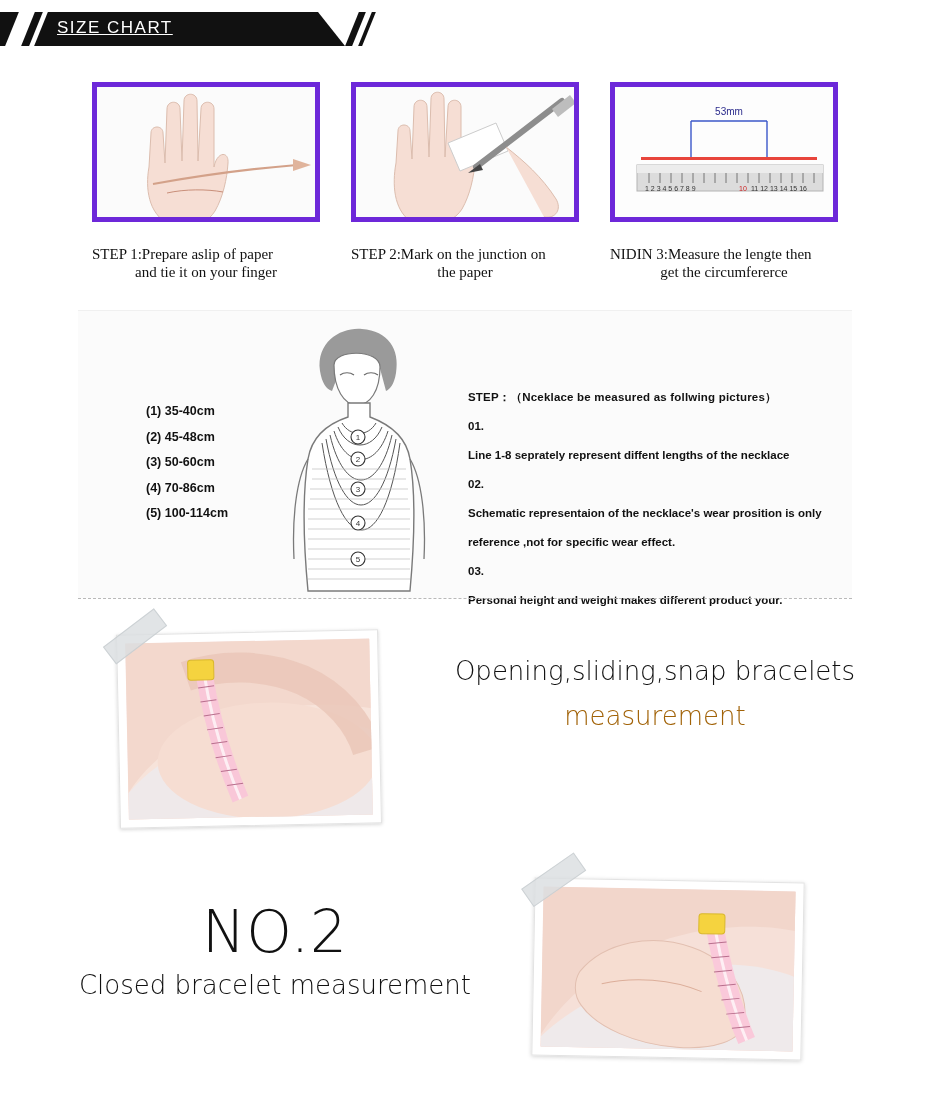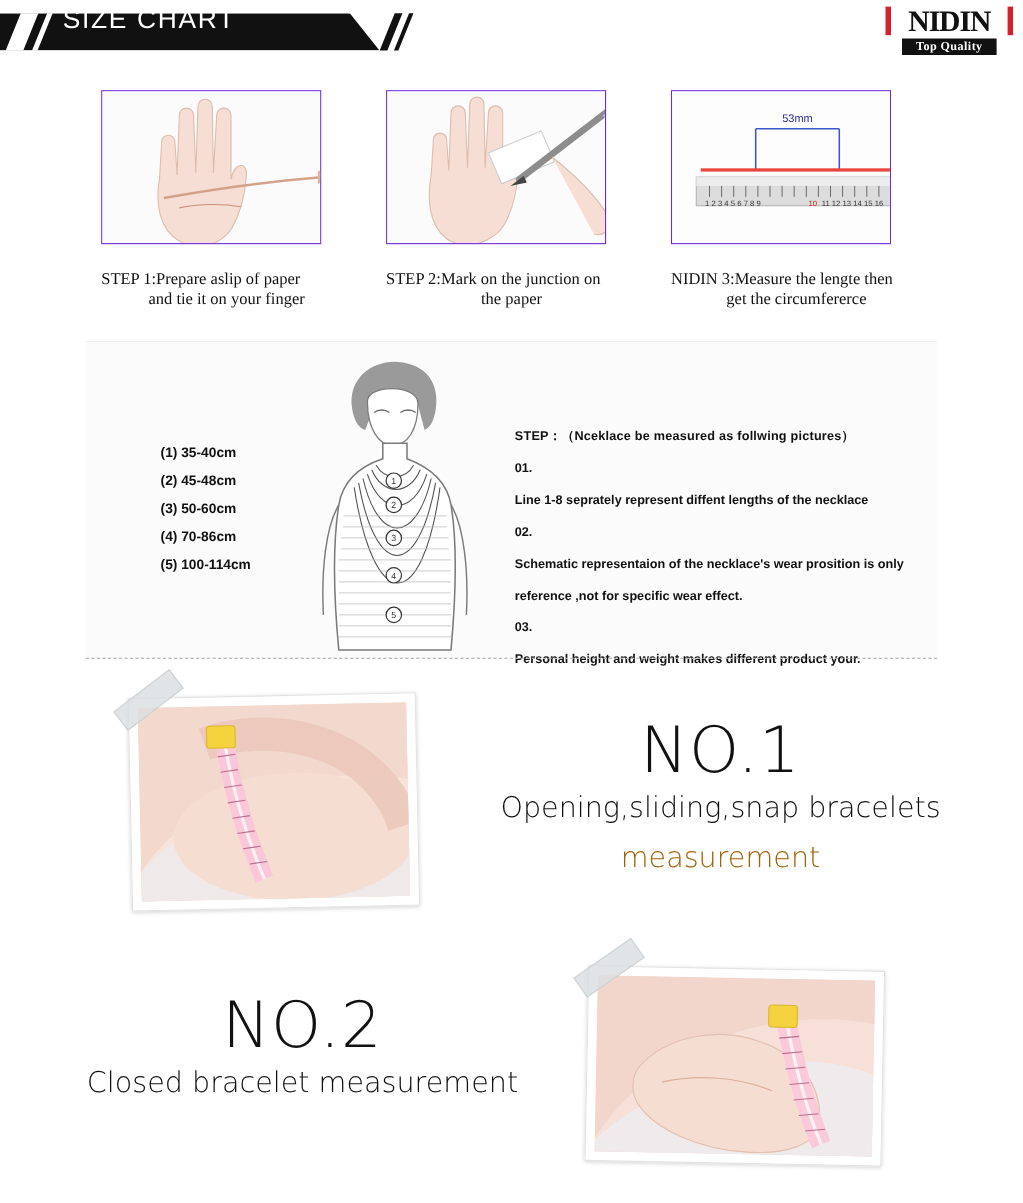--- a/index.html
+++ b/index.html
@@ -33,26 +33,27 @@
     width: 16px; height: 34px; background:#fff;
     transform: skewX(-22deg);
   }
   .header-slash-b {
     position:absolute; left: 36px; top: 12px;
     width: 5px; height: 34px; background:#fff;
     transform: skewX(-22deg);
   }
   .header-title {
     position: absolute;
-    left: 57px; top: 4px;
+    left: 57px; top: 18px;
     color: #fff;
-    font-size: 24px;
+    font-size: 17px;
     letter-spacing: 1.5px;
     font-family: "Liberation Sans", sans-serif;
     font-weight: 400;
+    text-decoration: underline;
   }
   .header-stripe {
     position: absolute;
     top: 12px; height: 34px;
     background: #111;
     transform: skewX(-22deg);
   }
   .hs1 { left: 352px; width: 7px; }
   .hs2 { left: 365px; width: 4px; }
 
@@ -100,22 +101,22 @@
     left: 0; top: 82px;
     width: 930px;
     display: flex;
     justify-content: center;
     gap: 31px;
   }
   .step {
     width: 228px;
   }
   .step-img {
-    width: 200px; height: 140px;
-    border: 1px solid #6d28d9;
+    width: 228px; height: 140px;
+    border: 5px solid #6d28d9;
     background: #fdfdfd;
     overflow: hidden;
     position: relative;
   }
   .step-cap {
     margin-top: 23px;
     font-family: "Liberation Serif", serif;
     font-size: 15px;
     line-height: 18px;
     color: #111;
@@ -219,28 +220,20 @@
 <body>
 
 <div class="header">
   <div class="header-bar"></div>
   <div class="header-slash-a"></div>
   <div class="header-slash-b"></div>
   <div class="header-title">SIZE CHART</div>
   <div class="header-stripe hs1"></div>
   <div class="header-stripe hs2"></div>
 
-  <div class="logo">
-    <div class="logo-main">
-      <span class="logo-red-l"></span>
-      <span>NIDIN</span>
-      <span class="logo-red-r"></span>
-    </div>
-    <div class="logo-sub">Top Quality</div>
-  </div>
 </div>
 
 <div class="steps">
 
   <div class="step">
     <div class="step-img">
       <svg width="228" height="140" viewBox="0 0 228 140">
         <rect width="228" height="140" fill="#fbfbfb"></rect>
         <g transform="translate(40,6)">
           <path d="M30 130 C12 120 8 96 12 74 L14 40 C14 32 26 32 26 40 L28 70 L30 16 C30 7 43 7 43 16 L45 68 L47 8 C47 -1 60 -1 60 8 L61 68 L64 16 C64 7 77 7 77 16 L77 74 C80 58 92 58 91 70 C90 86 86 104 78 118 C72 128 58 136 46 136 C40 136 34 133 30 130 Z" fill="#f6ded4" stroke="#dcbdae" stroke-width="1"></path>
@@ -417,21 +410,20 @@
         <line x1="93" y1="130" x2="109" y2="128"></line>
           <line x1="99" y1="144" x2="115" y2="142"></line>
       </g>
       <rect x="62" y="18" width="26" height="20" rx="3" fill="#f5d33f" stroke="#d9b82c"></rect>
     </svg>
   </div>
   <div class="tape" style="left:-14px; top:-10px; width:64px; height:22px; transform:rotate(-36deg);"></div>
 </div>
 
 <div class="no1-text">
-  <div class="big-no">NO.1</div>
   <div class="sub-line">Opening,sliding,snap bracelets</div>
   <div class="sub-line2">measurement</div>
 </div>
 
 <div class="no2-text">
   <div class="big-no">NO.2</div>
   <div class="sub-line">Closed bracelet measurement</div>
 </div>
 
 <div class="photo-frame no2-frame">

